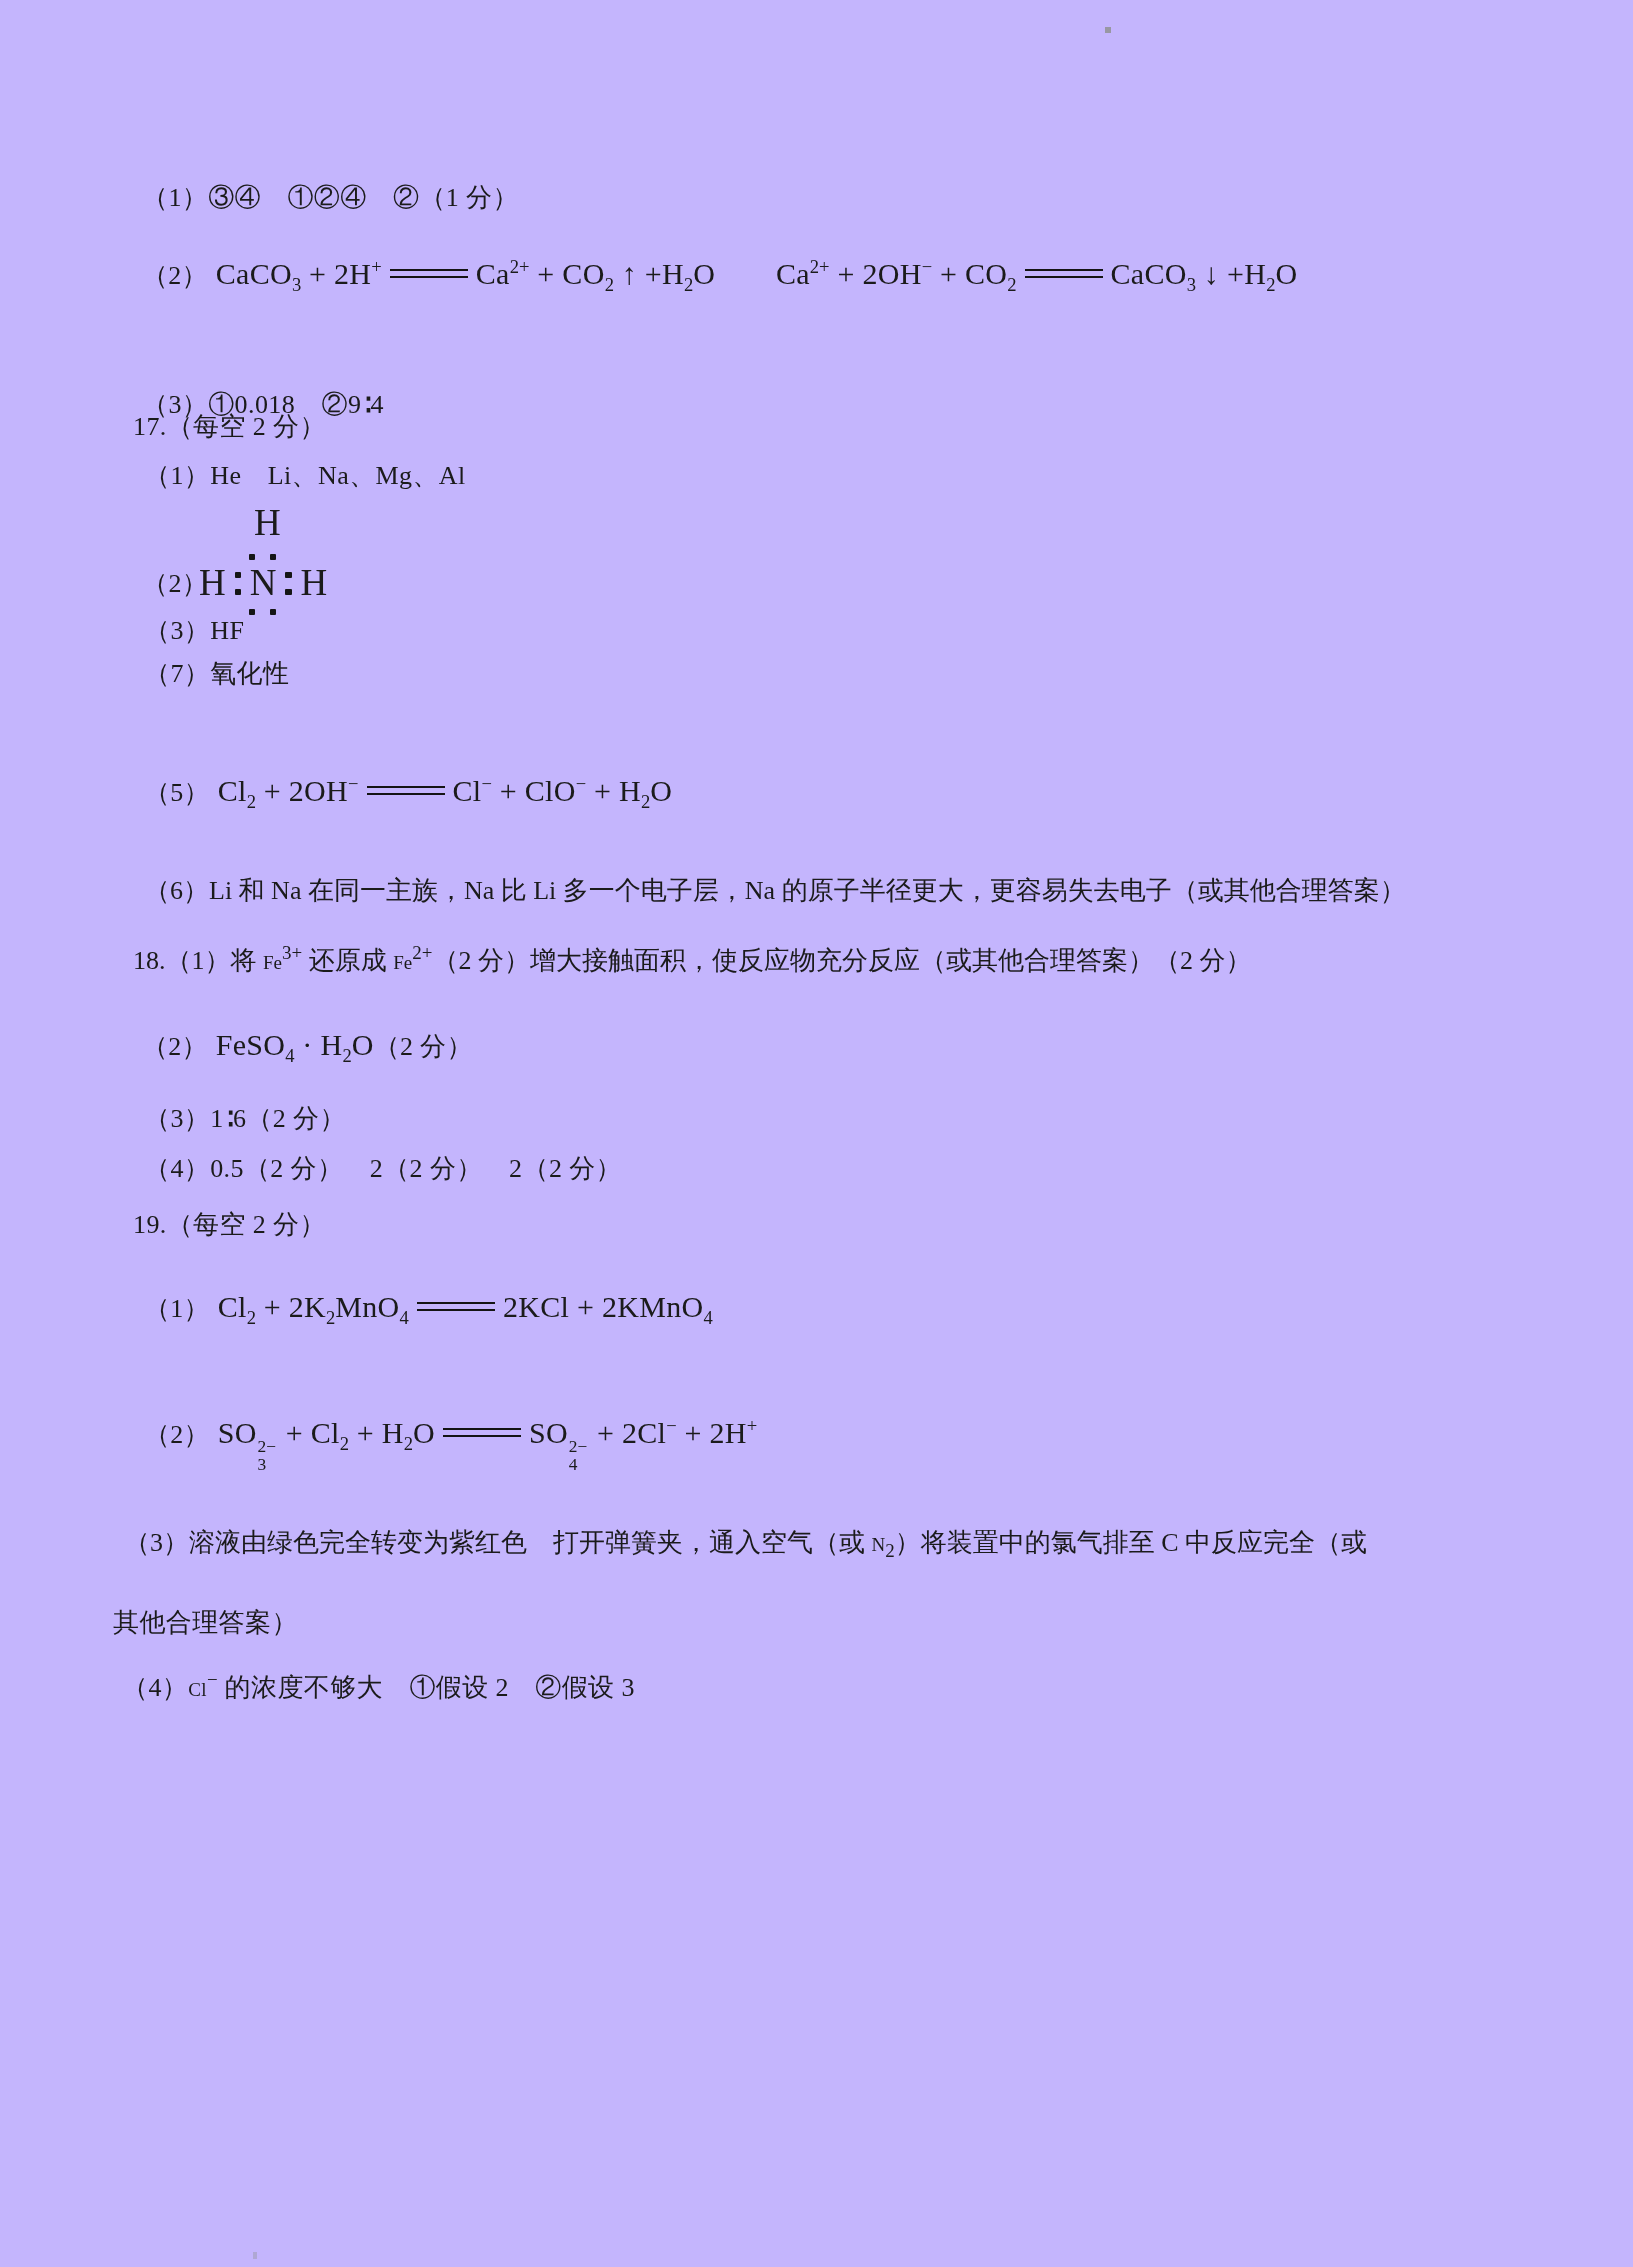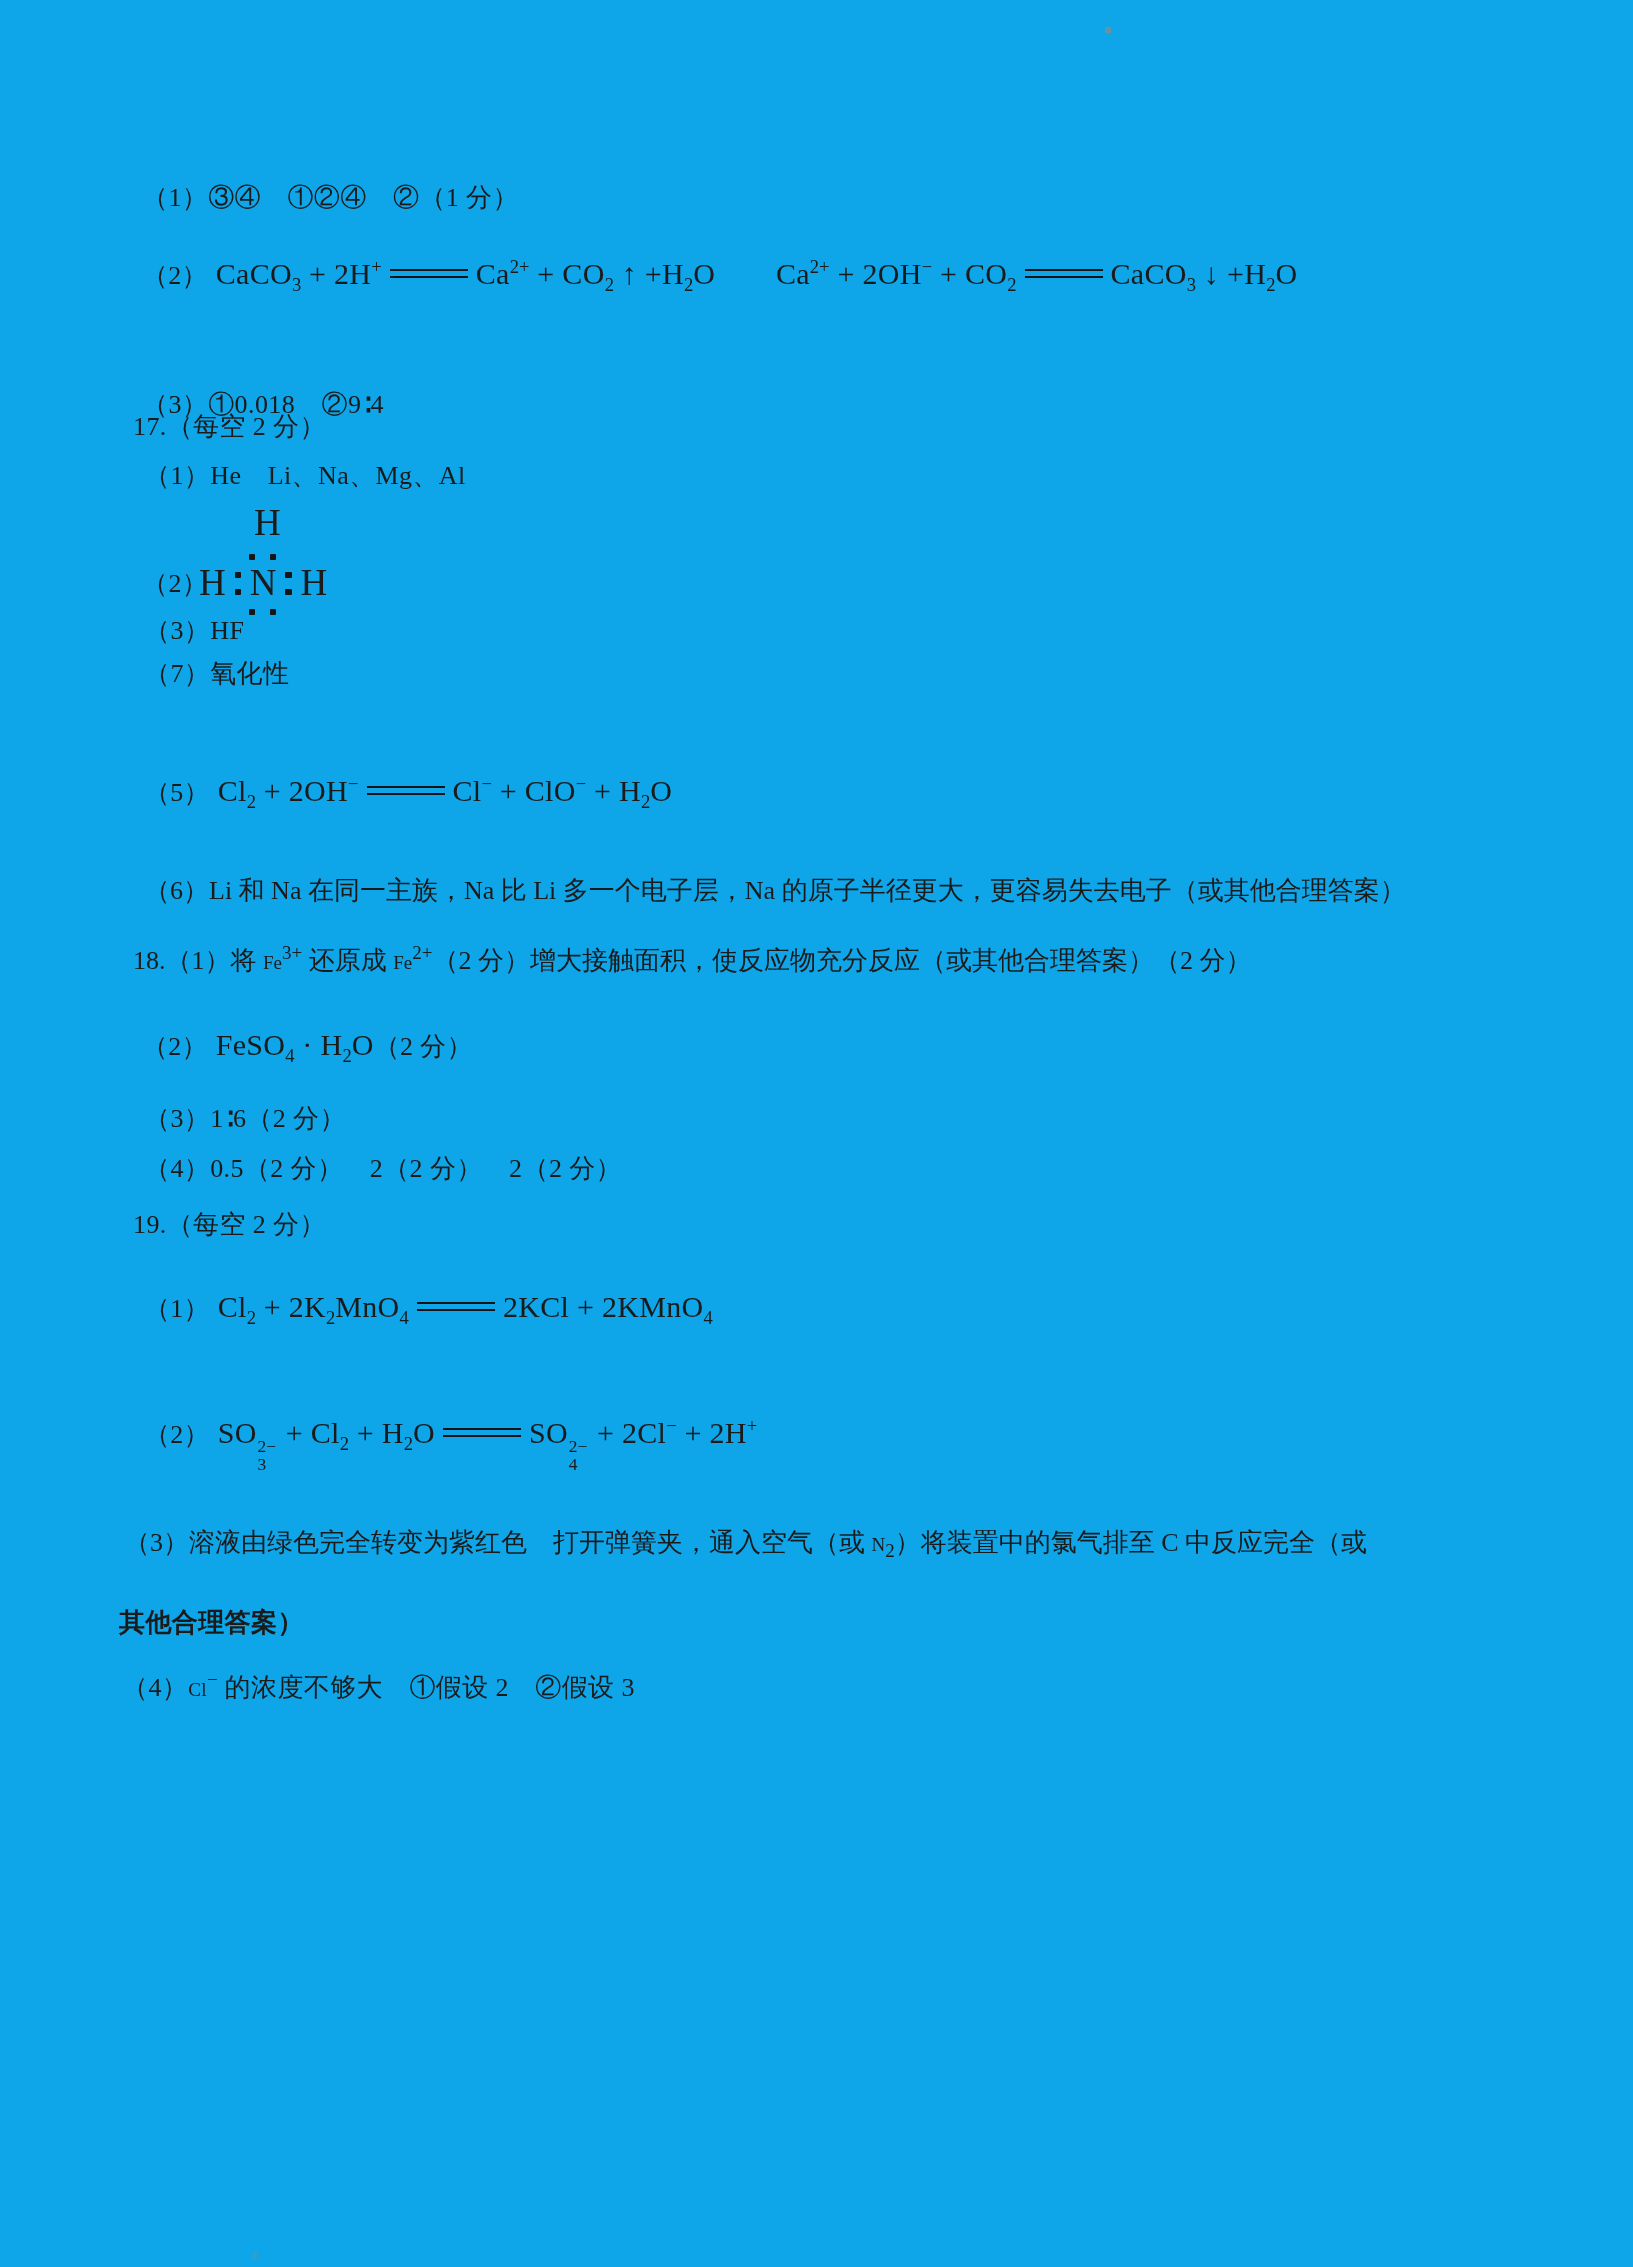--- a/index.html
+++ b/index.html
@@ -1,19 +1,19 @@
 <!DOCTYPE html>
 <html style="font-size:14px"><head>
 <meta charset="utf-8">
 <style>
   html,body{margin:0;padding:0;background:#ffffff;}
   .page{
     position:relative;
     width:1633px;height:2267px;
-    background:#0ea5e9;
+    background:#c4b5fd;
     color:#1b1b1b;
     font-family:"Liberation Serif","DejaVu Serif",serif;
     overflow:hidden;
   }
   .line{
     position:absolute;
     font-size:26px;
     line-height:1.35;
     white-space:pre;
     letter-spacing:0.4px;
@@ -100,17 +100,17 @@
 
   <div class="line" style="left:133px;top:943px;letter-spacing:0;"><span>18.（1）将 </span><span class="chem">Fe</span><sup class="chem">3+</sup><span> 还原成 </span><span class="chem">Fe</span><sup class="chem">2+</sup><span>（2 分）增大接触面积，使反应物充分反应（或其他合理答案）（2 分）</span></div>
   <div class="line formula" style="left:142px;top:1025px;"><span class="lbl">（2）</span><span> FeSO</span><sub>4</sub><span> · H</span><sub>2</sub><span>O</span><span class="lbl">（2 分）</span></div>
   <div class="line" style="left:144px;top:1101px;">（3）1∶6（2 分）</div>
   <div class="line" style="left:144px;top:1151px;">（4）0.5（2 分）　2（2 分）　2（2 分）</div>
 
   <div class="line" style="left:133px;top:1207px;">19.（每空 2 分）</div>
   <div class="line formula" style="left:144px;top:1287px;"><span class="lbl">（1）</span><span> Cl</span><sub>2</sub><span> + 2K</span><sub>2</sub><span>MnO</span><sub>4</sub><span class="dbl-eq"></span><span>2KCl + 2KMnO</span><sub>4</sub></div>
   <div class="line formula" style="left:144px;top:1413px;"><span class="lbl">（2）</span><span> SO</span><span class="stack"><span>2−</span><span>3</span></span><span> + Cl</span><sub>2</sub><span> + H</span><sub>2</sub><span>O</span><span class="dbl-eq"></span><span>SO</span><span class="stack"><span>2−</span><span>4</span></span><span> + 2Cl</span><sup>−</sup><span> + 2H</span><sup>+</sup></div>
   <div class="line" style="left:124px;top:1525px;letter-spacing:0;"><span>（3）溶液由绿色完全转变为紫红色　打开弹簧夹，通入空气（或 </span><span class="chem">N</span><sub class="chem">2</sub><span>）将装置中的氯气排至 C 中反应完全（或</span></div>
-  <div class="line" style="left:119px;top:1605px;font-weight:bold;">其他合理答案）</div>
+  <div class="line" style="left:113px;top:1605px;">其他合理答案）</div>
   <div class="line" style="left:122px;top:1670px;"><span>（4）</span><span class="chem">Cl</span><sup class="chem">−</sup><span> 的浓度不够大　①假设 2　②假设 3</span></div>
 
 </div>
 
 
 </body></html>

